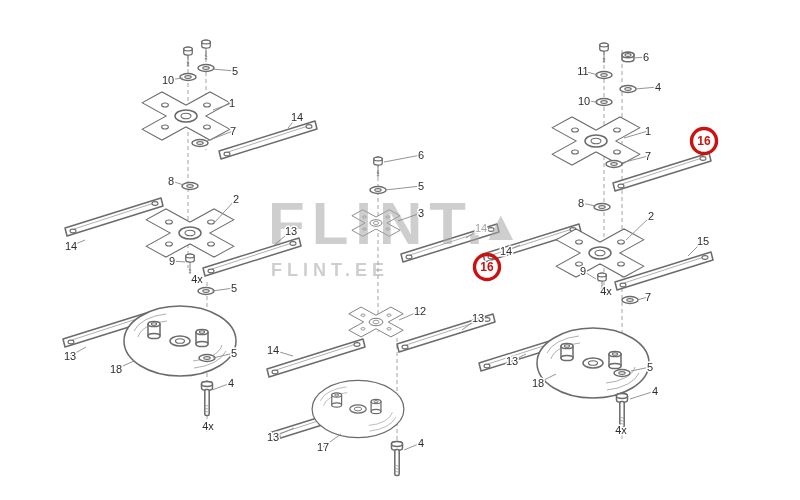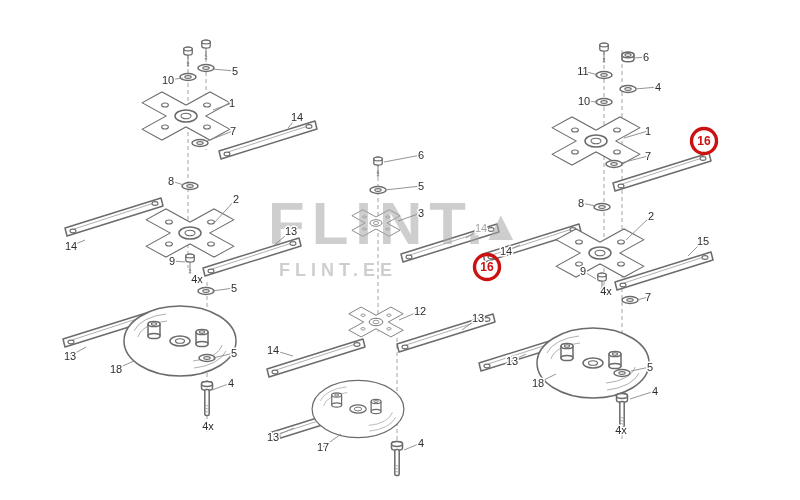--- a/index.html
+++ b/index.html
@@ -24,21 +24,21 @@
   .callout.hl { fill:#cc1111; font-weight:bold; font-size:12px; }
   .callout.muted { fill:#a4a4a4; }
   .hl-circle { fill:none; stroke:#cc1111; stroke-width:3.4px; }
 
   
   .watermark { position:absolute; left:268px; top:194px; z-index:2;
                color:rgba(165,165,165,0.55); pointer-events:none; user-select:none; }
   .wm1 { display:flex; align-items:center; font-size:60px; font-weight:bold;
          letter-spacing:7px; line-height:1; }
   .wm1 .tri { font-size:42px; margin-left:-10px; margin-top:4px; }
-  .wm2 { font-size:18px; font-weight:bold; letter-spacing:5px; margin-top:6px; margin-left:11px; }
+  .wm2 { font-size:18px; font-weight:bold; letter-spacing:5px; margin-top:6px; margin-left:3px; }
 </style>
 </head>
 <body>
 
 <div class="stage">
 
   <svg class="layer base" viewBox="0 0 800 500">
     <defs>
       <g id="washer">
         <ellipse rx="8" ry="3.4" class="part"></ellipse>

